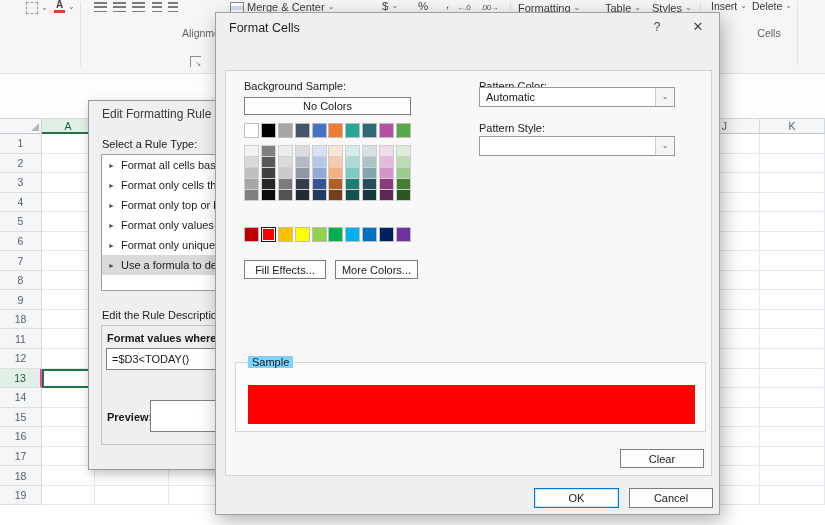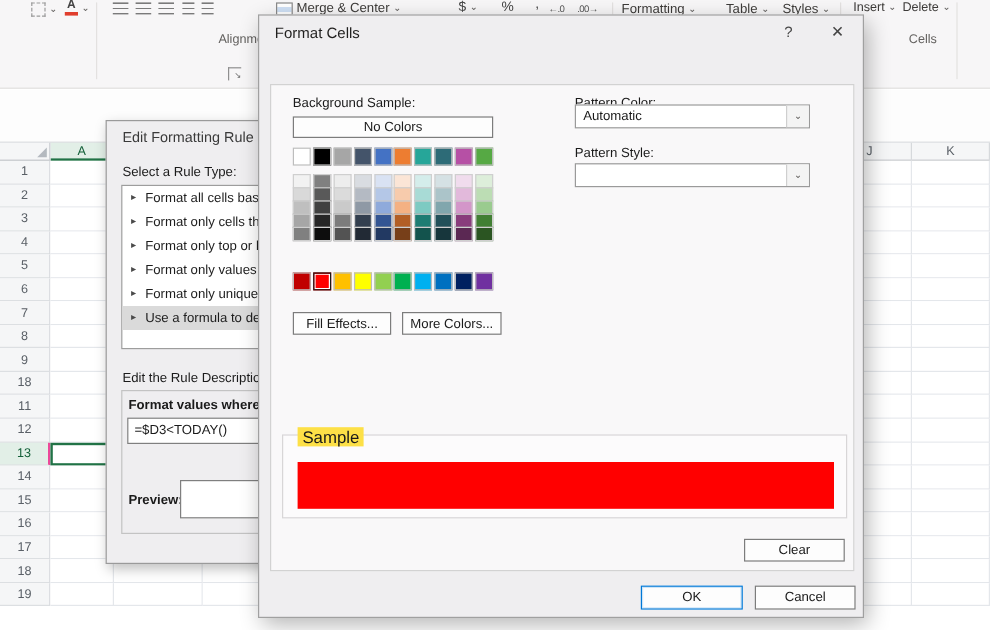--- a/index.html
+++ b/index.html
@@ -99,22 +99,22 @@
   .v-row { display:flex; justify-content:space-between; }
   .v-row + .v-row { margin-top:-1px; }
   .fx-btn { left:18px; top:189px; width:82px; height:19px; }
   .mc-btn { left:109px; top:189px; width:83px; height:19px; }
   .combo { position:absolute; background:#fff; border:1px solid #9a9a9a; display:flex; align-items:center; height:20px; }
   .combo .val { flex:1; font-size:11px; padding-left:6px; color:#1a1a1a; }
   .combo .dd { width:19px; height:100%; border-left:1px solid #cfcfcf; background:#f4f4f4;
     display:flex; align-items:center; justify-content:center; }
   .sample-grp { position:absolute; left:9px; top:291px; width:471px; height:70px;
     border:1px solid #d8d6d7; background:#fcfbfc; }
-  .sample-lab { position:absolute; left:12px; top:-7px; font-size:14px; color:#1a1a1a;
-    background:#fde047; padding:0 4px; }
+  .sample-lab { position:absolute; left:12px; top:-7px; font-size:11px; color:#1a1a1a;
+    background:#7dd3fc; padding:0 4px; }
   .sample-fill { position:absolute; left:12px; top:22px; width:447px; height:39px; background:#FF0000; }
   .clear-btn { left:394px; top:378px; width:84px; height:19px; }
   .ok-btn { left:318px; top:475px; width:85px; height:20px; }
   .cancel-btn { left:413px; top:475px; width:84px; height:20px; }
 </style>
 </head>
 <body>
 
 <div class="stage">
 

